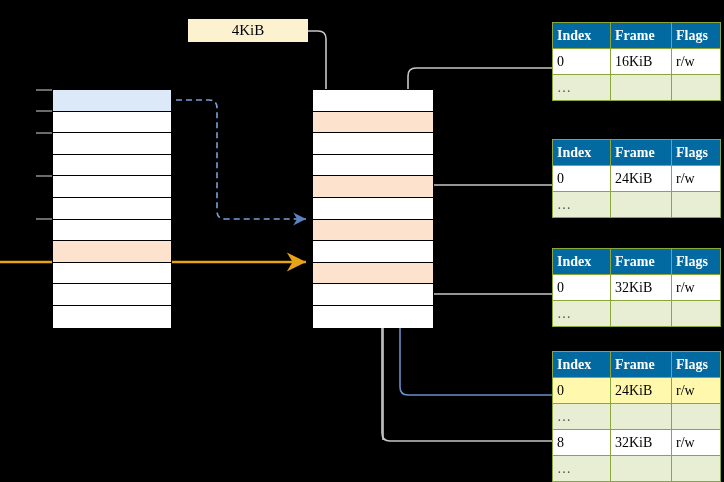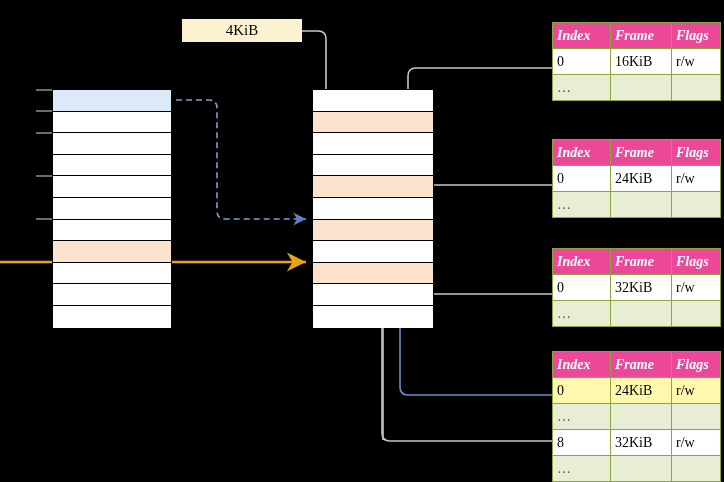--- a/index.html
+++ b/index.html
@@ -20,21 +20,21 @@
     background:#ffffff;
     height:21.6px;
   }
   .cell:last-child{border-bottom:none;}
   .cell.blue{background:#dce9f9;}
   .cell.peach{background:#fde3cd;}
 
   
   .sizebox{
     position:absolute;
-    left:182px;top:19px;width:120px;height:23px;
+    left:188px;top:19px;width:120px;height:23px;
     background:#fdf2d0;
     color:#000;
     font-size:15px;
     line-height:23px;
     text-align:center;
     box-sizing:border-box;
   }
 
   
   .ftable{
@@ -51,24 +51,23 @@
     height:26px;
     box-sizing:border-box;
     text-align:left;
     color:#000;
     font-weight:normal;
     background:#ffffff;
     overflow:hidden;
     white-space:nowrap;
   }
   .ftable th{
-    background:#ec4899;
+    background:#0369a1;
     color:#ffffff;
     font-weight:bold;
-    font-style:italic;
   }
   .ftable td.dots{background:#e8eed4;color:#555;}
   .ftable td.hl{background:#fff8ad;}
   .ftable col.c1{width:58px;}
   .ftable col.c2{width:61px;}
   .ftable col.c3{width:49px;}
 </style>
 </head>
 <body>
 

